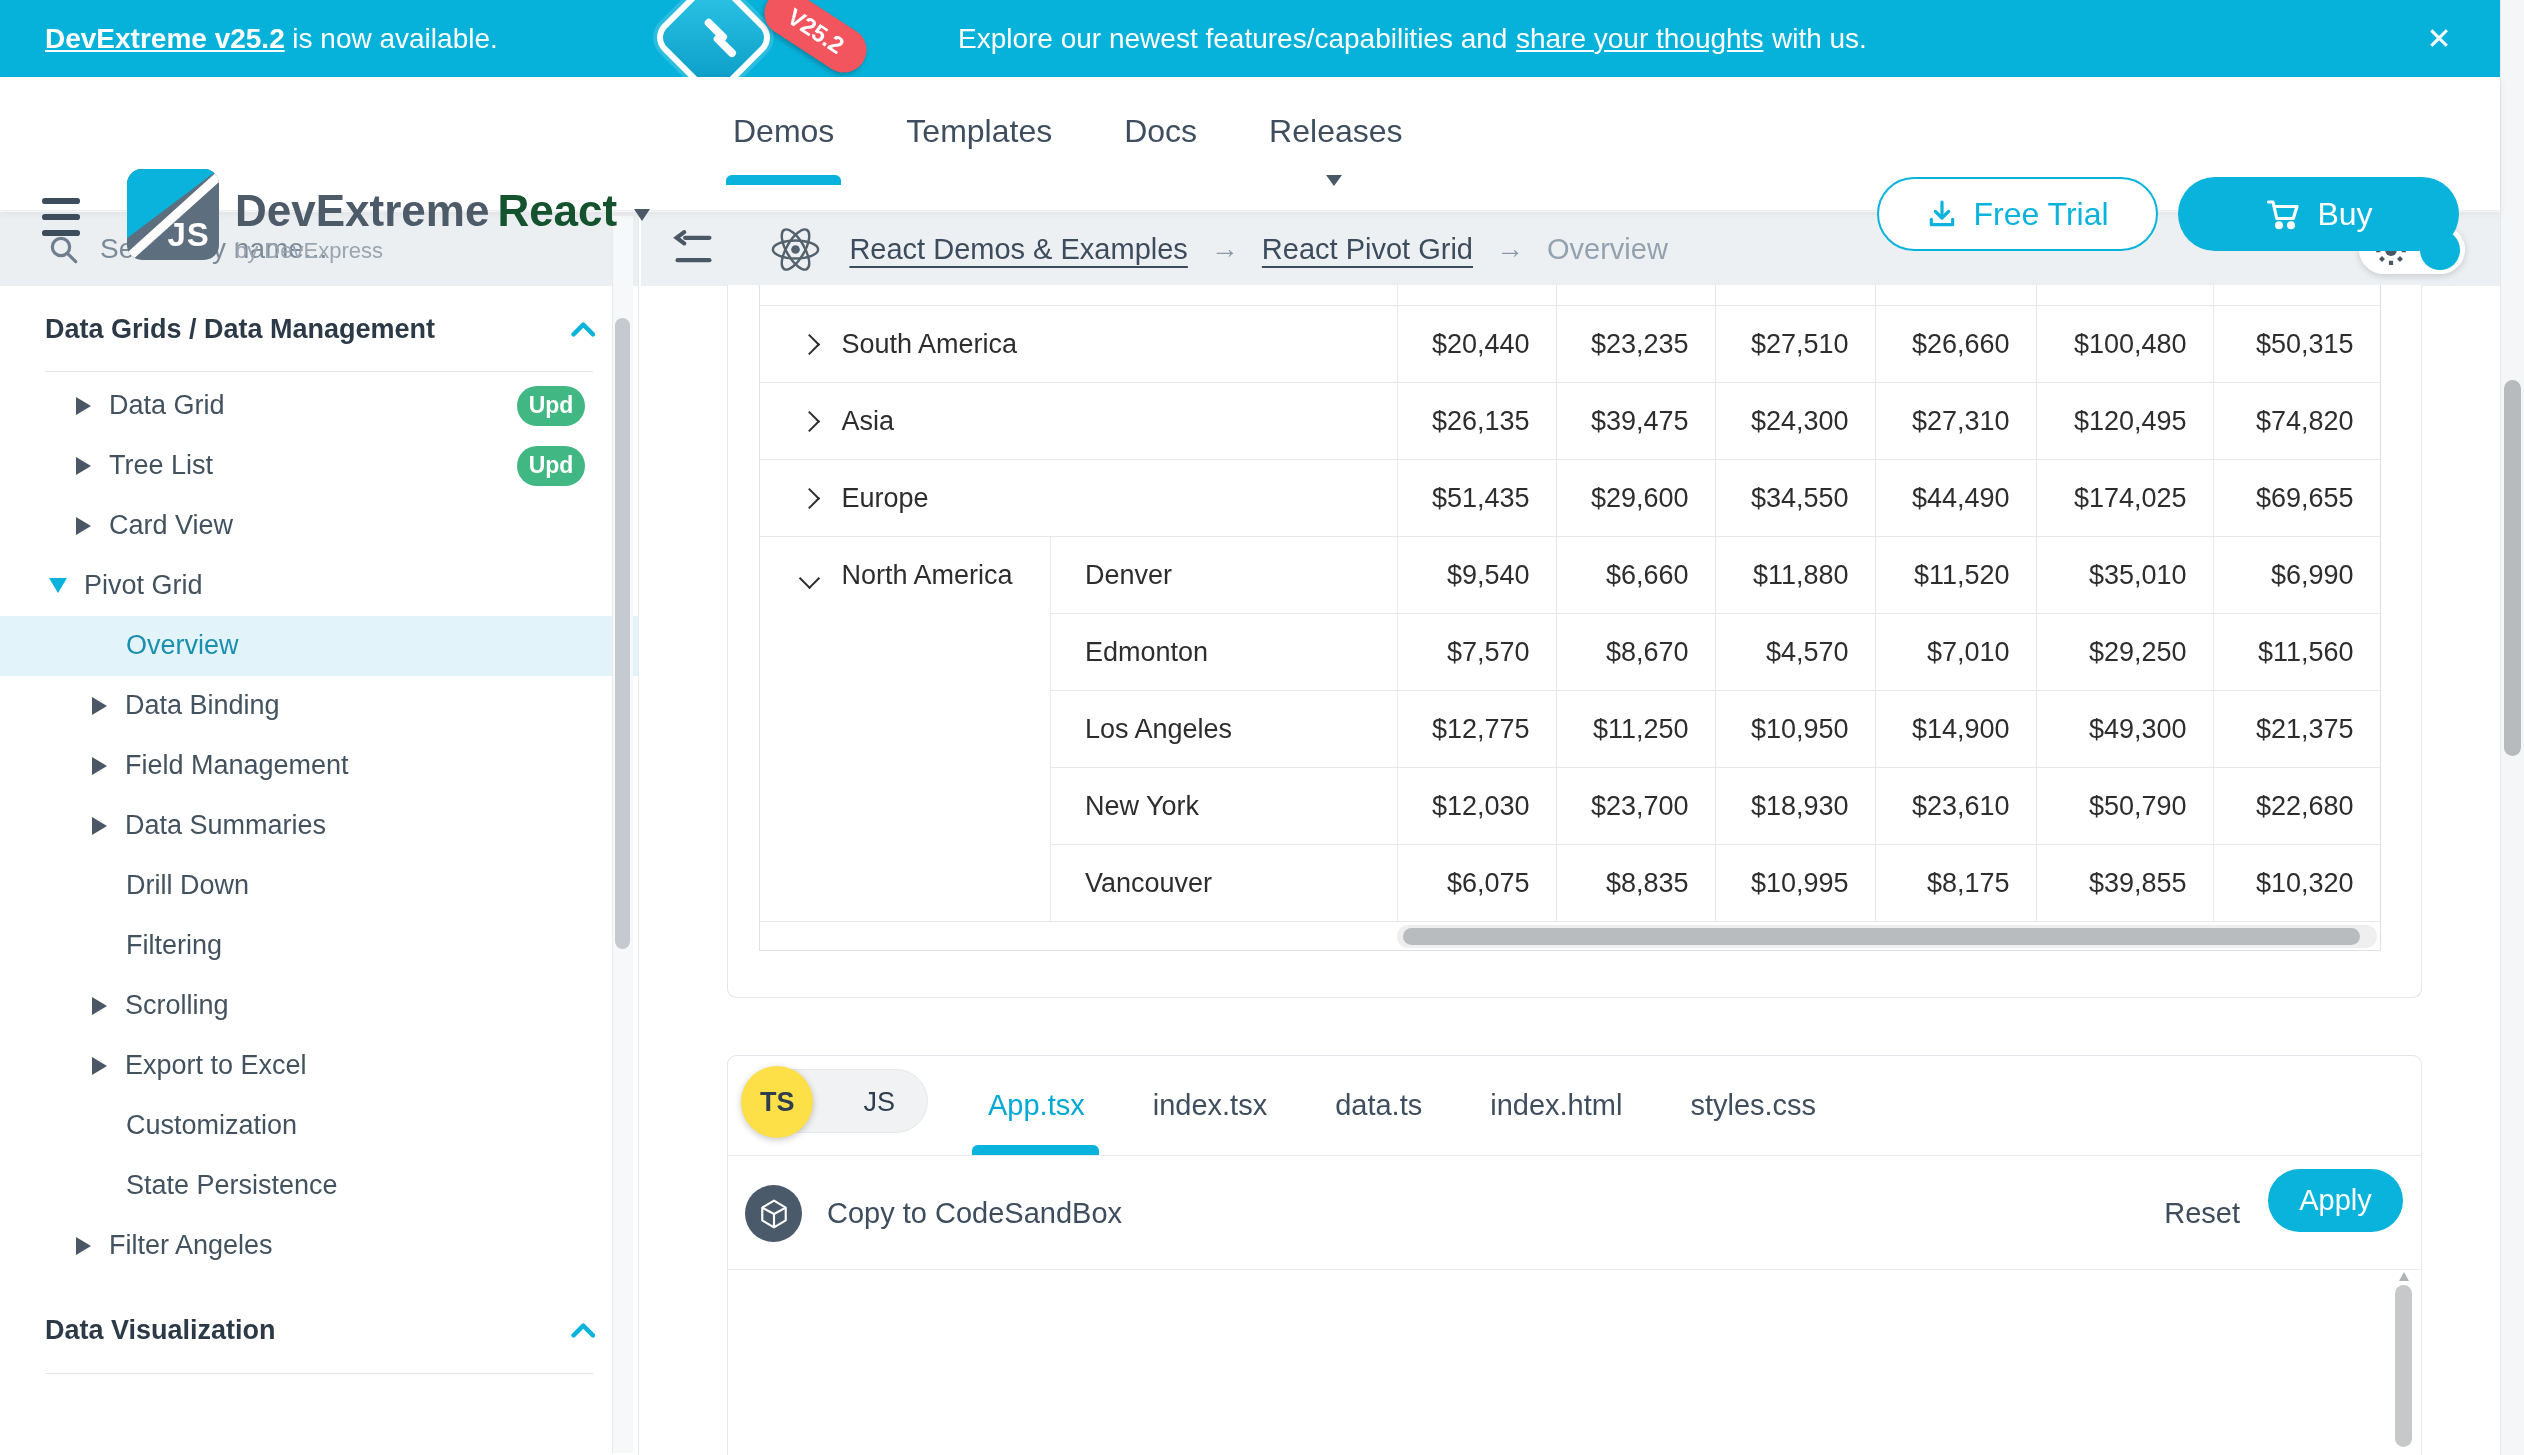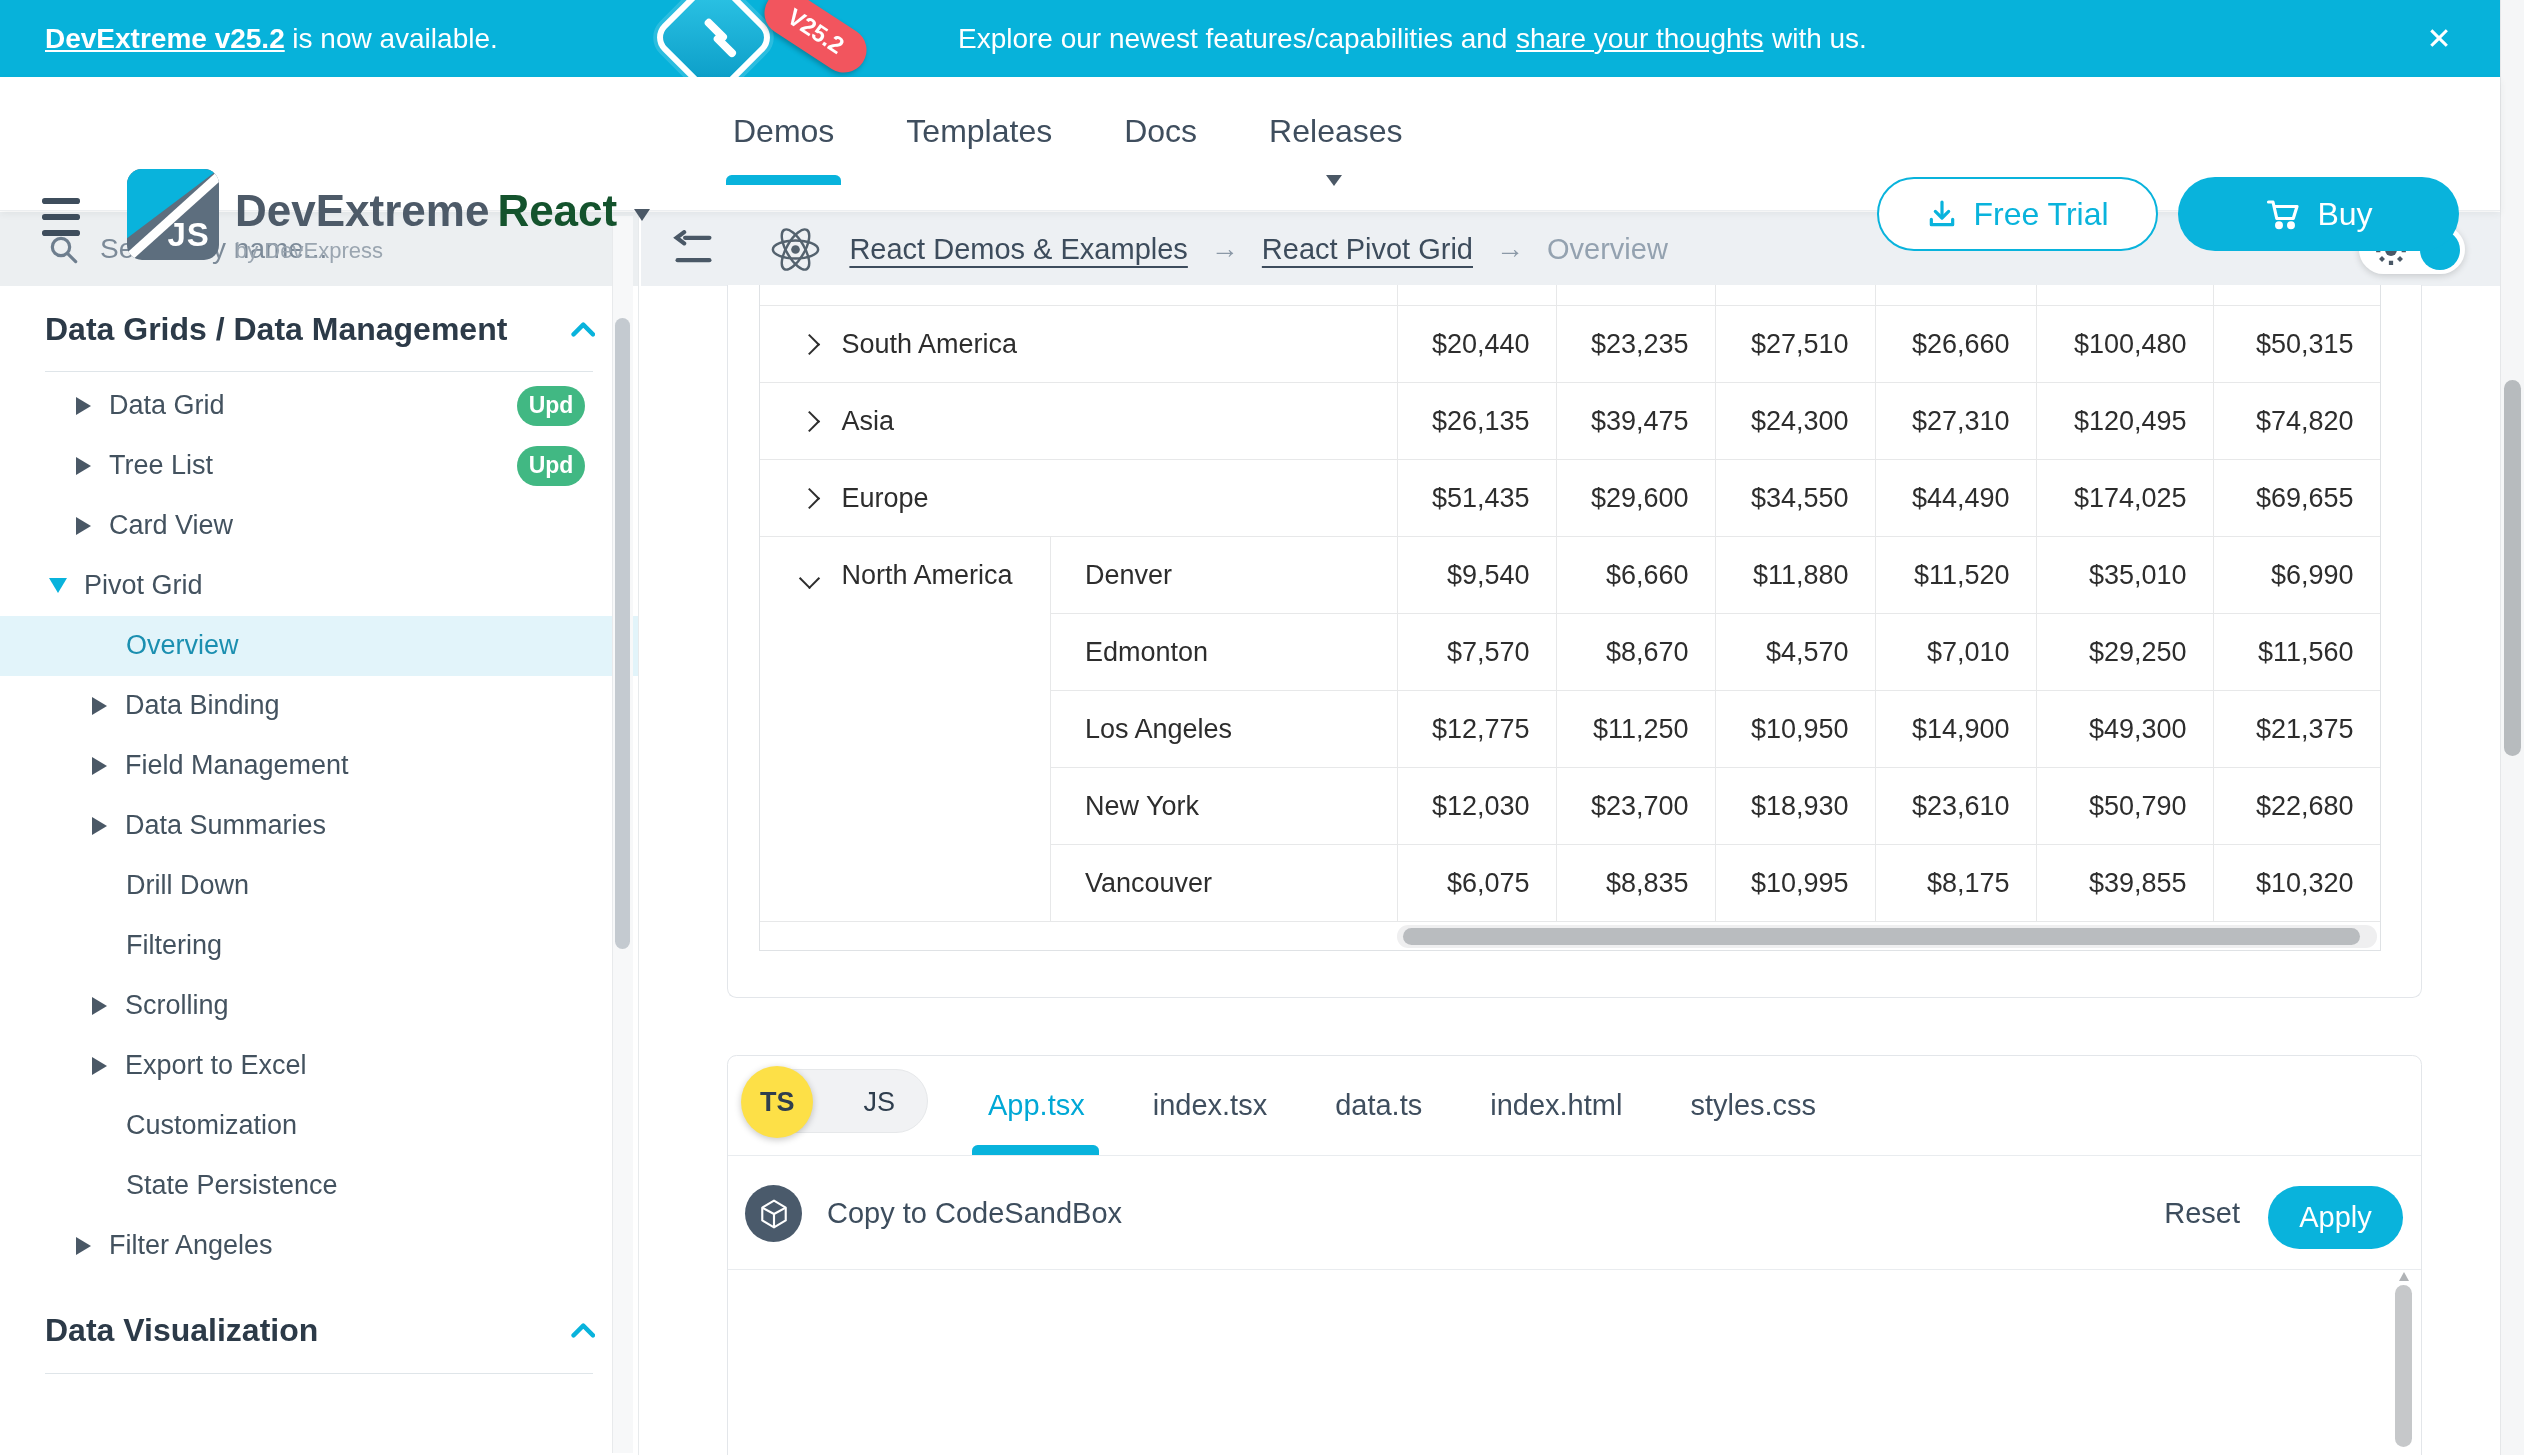--- a/index.html
+++ b/index.html
@@ -39,21 +39,21 @@
   .nav-item.active::after { content:""; position:absolute; left:-6.6px; right:-6.6px; bottom:0; height:10.4px; background:#09b3dc; border-radius:5.7px 5.7px 0 0; }
   .caret-below { position:absolute; left:50%; top:98px; margin-left:-9.4px; width:0; height:0; border-top:11.3px solid #4b5866; border-left:8.5px solid transparent; border-right:8.5px solid transparent; }
   #free-trial { position:absolute; left:1877px; top:100px; width:281px; height:74px; border:2.8px solid #09b3dc; border-radius:38px; color:#09b3dc; font-size:32px; display:flex; align-items:center; justify-content:center; gap:15px; background:#fff; cursor:pointer; }
   #buy-btn { position:absolute; left:2178px; top:100px; width:281px; height:74px; border-radius:38px; background:#09b3dc; color:#fff; font-size:32px; display:flex; align-items:center; justify-content:center; gap:17px; cursor:pointer; }
 
   
   #sidebar { position:absolute; left:0; top:212px; width:639px; height:1244px; background:#fff; border-right:1.9px solid #e7eaec; }
   #search-row { height:74px; background:#eceff1; display:flex; align-items:center; padding-left:47px; gap:21px; }
   #search-input { background:transparent; border:none; outline:none; font-size:28px; color:#42505e; width:415px; font-family:inherit; }
   #search-input::placeholder { color:#7c8a98; }
-  .sb-section-hdr { height:57px; margin-top:15px; display:flex; align-items:center; justify-content:space-between; padding:0 43px 0 45px; font-size:32px; font-weight:600; color:#2c3a48; cursor:pointer; }
+  .sb-section-hdr { height:57px; margin-top:15px; display:flex; align-items:center; justify-content:space-between; padding:0 43px 0 45px; font-size:27px; font-weight:600; color:#2c3a48; cursor:pointer; }
   .sb-divider { border-top:1.9px solid #dfe5e9; margin:13.2px 45px 0 45px; }
   #sb-list { margin-top:3.8px; }
   .sb-item { position:relative; height:60px; display:flex; align-items:center; font-size:27px; color:#43525f; cursor:pointer; }
   .sb-item .tri-r { width:0; height:0; border-left:15px solid #4a5866; border-top:9.4px solid transparent; border-bottom:9.4px solid transparent; margin-right:18px; }
   .sb-item .tri-d { width:0; height:0; border-top:15px solid #09b3dc; border-left:9.4px solid transparent; border-right:9.4px solid transparent; margin-right:17px; }
   .sb-item.lvl1 { padding-left:76px; }
   .sb-item.lvl1.exp { padding-left:49px; }
   .sb-item.lvl2 { padding-left:92px; }
   .sb-item.lvl2.noarrow { padding-left:126px; }
   .sb-item.selected { background:#e2f4fa; color:#1b8fb0; }
@@ -96,21 +96,21 @@
   #ts-circle { position:absolute; left:-2.8px; top:-3.8px; width:72px; height:72px; border-radius:50%; background:#fde047; box-shadow:0 1.9px 7.6px rgba(0,0,0,.22); display:flex; align-items:center; justify-content:center; font-size:27px; font-weight:600; color:#2f3e4e; }
   #js-label { position:absolute; right:32px; top:0; height:64px; display:flex; align-items:center; font-size:27px; color:#2f3e4e; }
   #tabs { position:absolute; left:260px; top:0; height:98px; display:flex; gap:68px; align-items:center; font-size:29px; }
   .tab { color:#3f4e5e; cursor:pointer; }
   .tab.active { color:#00a8d6; }
   #tab-underline { position:absolute; left:244px; top:89px; width:127px; height:10.4px; background:#09b3dc; border-radius:5.7px 5.7px 0 0; }
   #toolbar { position:relative; height:114px; border-bottom:1.9px solid #e9ecef; }
   #csb-icon { position:absolute; left:17px; top:29px; width:57px; height:57px; border-radius:50%; background:#4a5a6b; display:flex; align-items:center; justify-content:center; }
   #csb-label { position:absolute; left:99px; top:0; height:114px; display:flex; align-items:center; font-size:29px; color:#3d4d5d; cursor:pointer; }
   #reset-btn { position:absolute; right:181px; top:0; height:114px; display:flex; align-items:center; font-size:29px; color:#3d4d5d; cursor:pointer; }
-  #apply-btn { position:absolute; right:18px; top:30px; width:135px; height:63px; border-radius:32px; background:#09b3dc; color:#fff; font-size:29px; display:flex; align-items:center; justify-content:center; cursor:pointer; }
+  #apply-btn { position:absolute; right:18px; top:13px; width:135px; height:63px; border-radius:32px; background:#09b3dc; color:#fff; font-size:29px; display:flex; align-items:center; justify-content:center; cursor:pointer; }
   #code-area { position:relative; height:255px; font-family:"DejaVu Sans Mono","Liberation Mono",monospace; font-size:22px; }
   #code-scroll-thumb { position:absolute; right:9.4px; top:15px; width:17px; height:162px; background:#c6c8ca; border-radius:8.5px; cursor:pointer; }
   #code-scroll-up { position:absolute; right:12.3px; top:1.9px; width:0; height:0; border-bottom:9.4px solid #b0b3b6; border-left:5.7px solid transparent; border-right:5.7px solid transparent; }
 
   
   #page-scroll { position:absolute; left:2500px; top:0; width:24.5px; height:1456px; background:#f5f6f7; border-left:0.9px solid #e5e7e9; }
   #page-scroll-thumb { position:absolute; left:2504px; top:380px; width:17px; height:376px; background:#b7bbbe; border-radius:8.5px; cursor:pointer; }
 </style>
 </head>
 <body>

